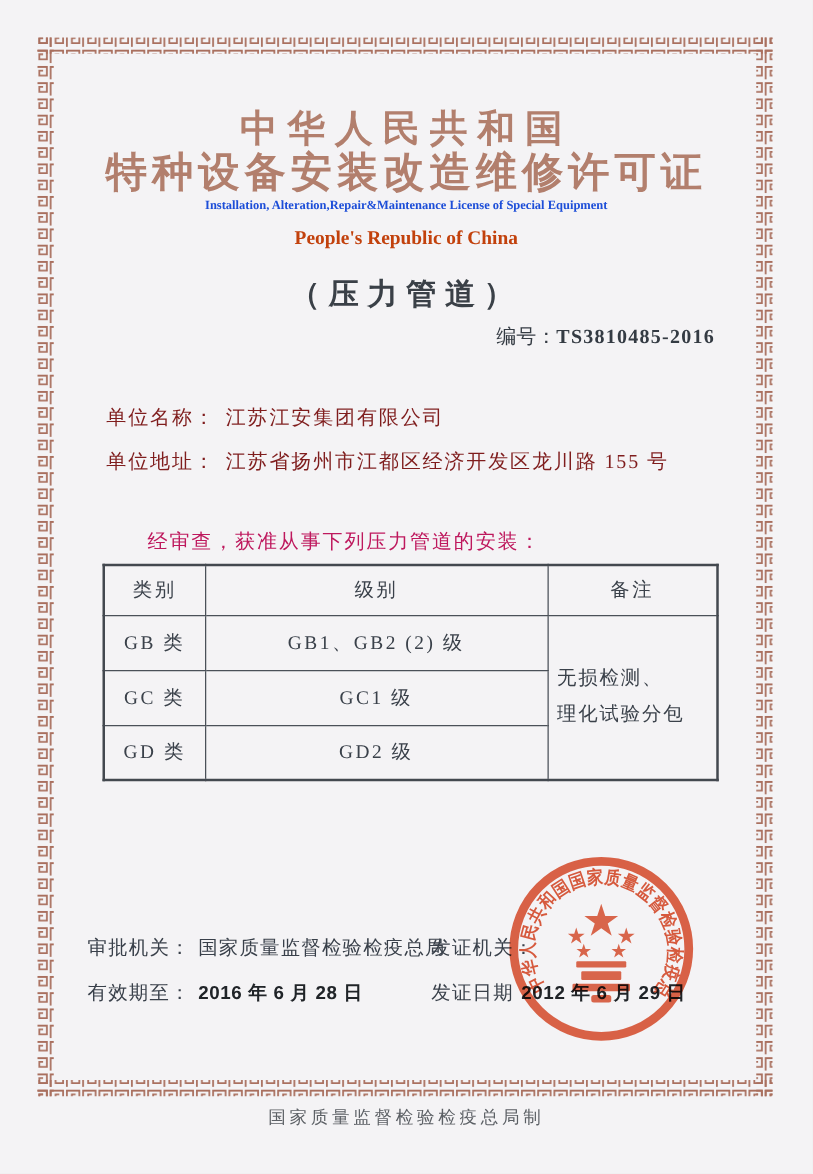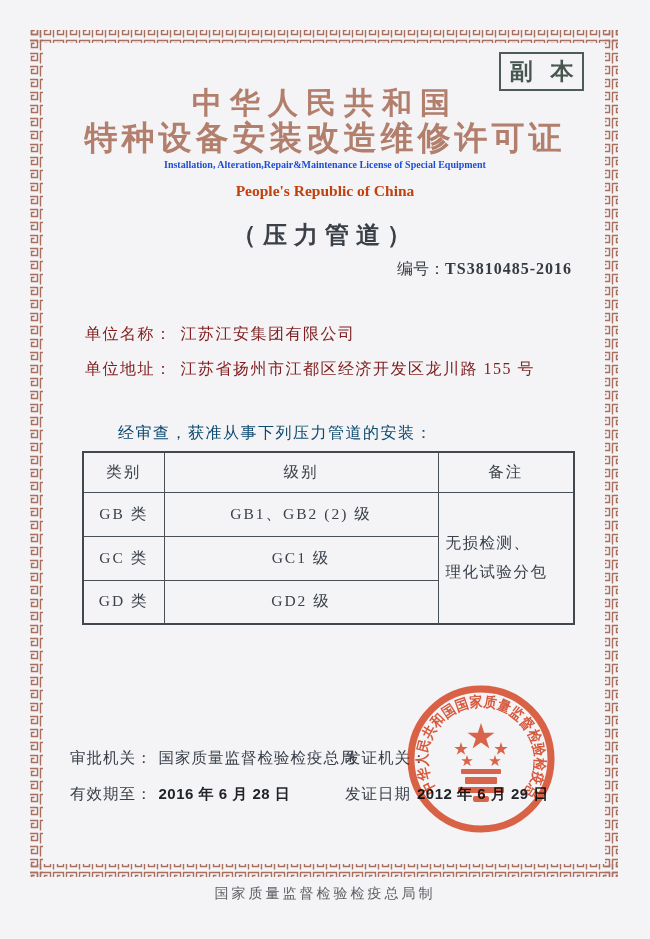--- a/index.html
+++ b/index.html
@@ -26,21 +26,21 @@
   .title-en-2 { top:182px; font-size:15.5px; font-weight:bold; color:#c2410c; }
   .subtitle   { top:219px; font-size:24px; color:#3a4047; letter-spacing:7px; font-weight:600; }
   .serial-line { top:259px; right:78px; font-size:16px; color:#343b43; }
   .serial-line .num { letter-spacing:1px; font-weight:600; }
 
   .field-row { left:85px; font-size:16px; color:#7f1d1d; letter-spacing:1.5px; }
   .unit-name-row    { top:324px; }
   .unit-address-row { top:359px; }
   .field-row .val { margin-left:8px; }
 
-  .statement { left:118px; top:423px; font-size:16px; color:#0c4a6e; letter-spacing:1.5px; }
+  .statement { left:118px; top:423px; font-size:16px; color:#be185d; letter-spacing:1.5px; }
 
   table.lic {
     position:absolute; left:82px; top:451px; width:491px;
     border-collapse:collapse; table-layout:fixed;
     font-size:15.5px; color:#3a414a;
   }
   table.lic col.c1 { width:81px; }
   table.lic col.c2 { width:274px; }
   table.lic col.c3 { width:136px; }
   table.lic th, table.lic td {
@@ -79,21 +79,20 @@
       <pattern id="meander" width="13" height="13" patternUnits="userSpaceOnUse">
         <path d="M1.5,11.5 L1.5,1.5 L11.5,1.5 L11.5,8.5 L5.5,8.5 L5.5,4.5 L8.5,4.5" fill="none" stroke="#a96f5e" stroke-width="1.4"></path>
       </pattern>
     </defs>
     <rect x="30" y="30" width="588" height="13" fill="url(#meander)"></rect>
     <rect x="30" y="864" width="588" height="13" fill="url(#meander)"></rect>
     <rect x="30" y="30" width="13" height="847" fill="url(#meander)"></rect>
     <rect x="605" y="30" width="13" height="847" fill="url(#meander)"></rect>
   </svg>
 
-  <div class="abs copy-box">副 本</div>
 
   <div class="abs center title-cn-1">中华人民共和国</div>
   <div class="abs center title-cn-2">特种设备安装改造维修许可证</div>
   <div class="abs center title-en-1">Installation, Alteration,Repair&amp;Maintenance License of Special Equipment</div>
   <div class="abs center title-en-2">People's Republic of China</div>
   <div class="abs center subtitle">（压力管道）</div>
 
   <div class="abs serial-line">
     <span>编号：</span><span class="num">TS3810485-2016</span>
   </div>

